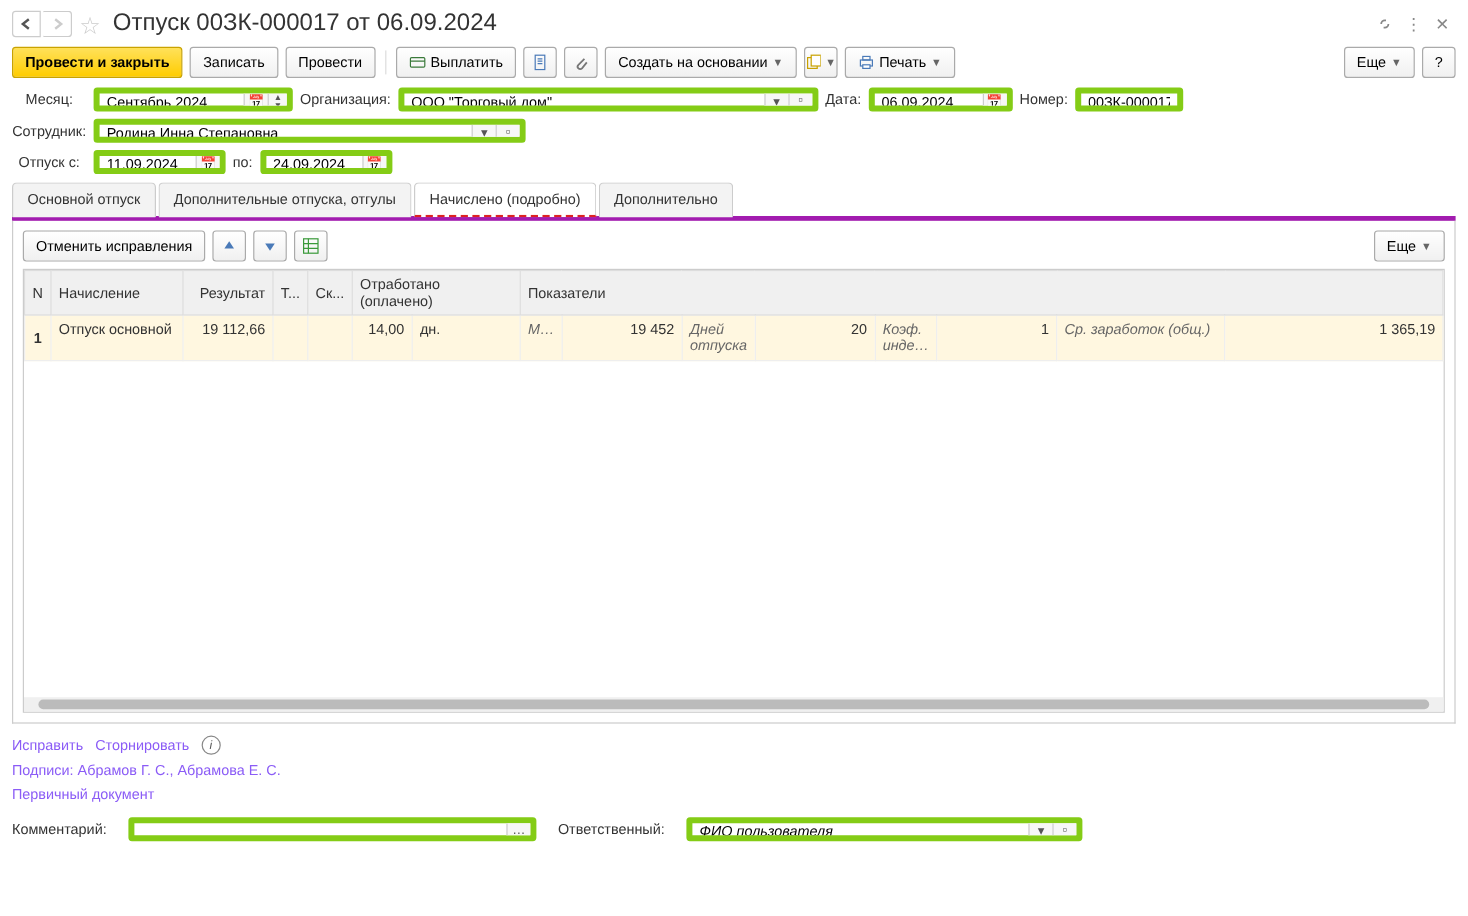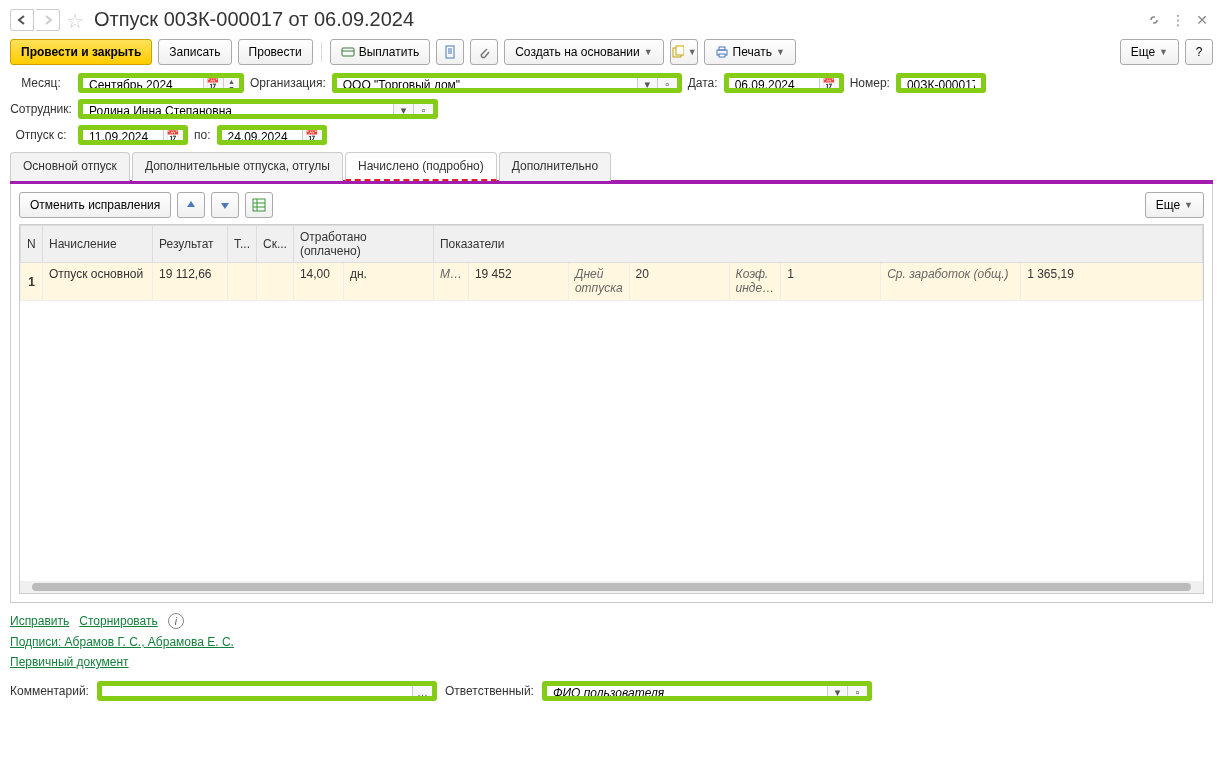--- a/index.html
+++ b/index.html
@@ -26,32 +26,32 @@
 .tab { padding:6px 12px; border:1px solid #ccc; border-bottom:none; background:#f3f3f3; cursor:pointer; border-radius:4px 4px 0 0; margin-right:2px; position:relative; top:1px;}
 .tab.active { background:#fff; border-bottom:1px solid #fff;text-align:right;}
 .tab.marked { border-bottom:2px dashed #d22; background:#fff;}
 .tab-content { border:1px solid #ccc; border-top:none; padding:8px; }
 .inner-toolbar { display:flex; align-items:center; gap:6px; margin-bottom:6px;}
 .table-wrap { border:1px solid #ccc; height:370px; overflow:auto; position:relative;}
 table { border-collapse:collapse; width:100%; }
 th { background:#f0f0f0; border:1px solid #ddd; padding:4px 6px; font-weight:normal; text-align:left; font-size:12px; color:#333; height:28px;}
 td { border:1px solid #eee; padding:4px 6px; font-size:12px; height:38px; vertical-align:top;}
 tr.datarow td { background:#fff7e0; }
-td.num, th.num { text-align:left;margin-left:28px; }
+td.num, th.num { text-align:right;margin-left:28px; }
 td.idx { background:#ffd977; text-align:center; width:22px; font-weight:bold; vertical-align:middle;}
 .italic { font-style:italic; color:#666;}
 .hscroll { position:absolute; bottom:0; left:0; right:0; height:12px; background:#f0f0f0; display:flex; align-items:center;}
 .hscroll .thumb { height:8px; background:#bbb; border-radius:4px; margin:0 12px; flex:1;}
 .footer-links { margin-top:10px; display:flex; align-items:center; gap:10px; font-size:12px;}
-.link { color:#15803d; text-decoration:underline; cursor:pointer;text-align:right;}
+.link { color:#8b5cf6; cursor:pointer;text-align:right;}
 .info-icon { width:16px; height:16px; border:1px solid #888; border-radius:50%; display:inline-flex; align-items:center; justify-content:center; font-size:10px; color:#555; font-style:italic;}
 .hint { color:#888;}
 .footer-row2 { margin-top:6px;}
 .footer-row3 { margin-top:6px;}
-.comment-row { display:flex; align-items:center; gap:8px; margin-top:12px;}
+.comment-row { display:flex; align-items:center; gap:18px; margin-top:12px;}
 svg { display:block;}
 .sep { width:1px; height:20px; background:#ddd; margin:0 2px;}
 </style>
 </head>
 <body>
 
 <div class="header-row">
   <button class="nav-btn first">
       <svg width="12" height="10">
         <path d="M8 1 L3 5 L8 9" stroke="#555" fill="none" stroke-width="2"></path>

